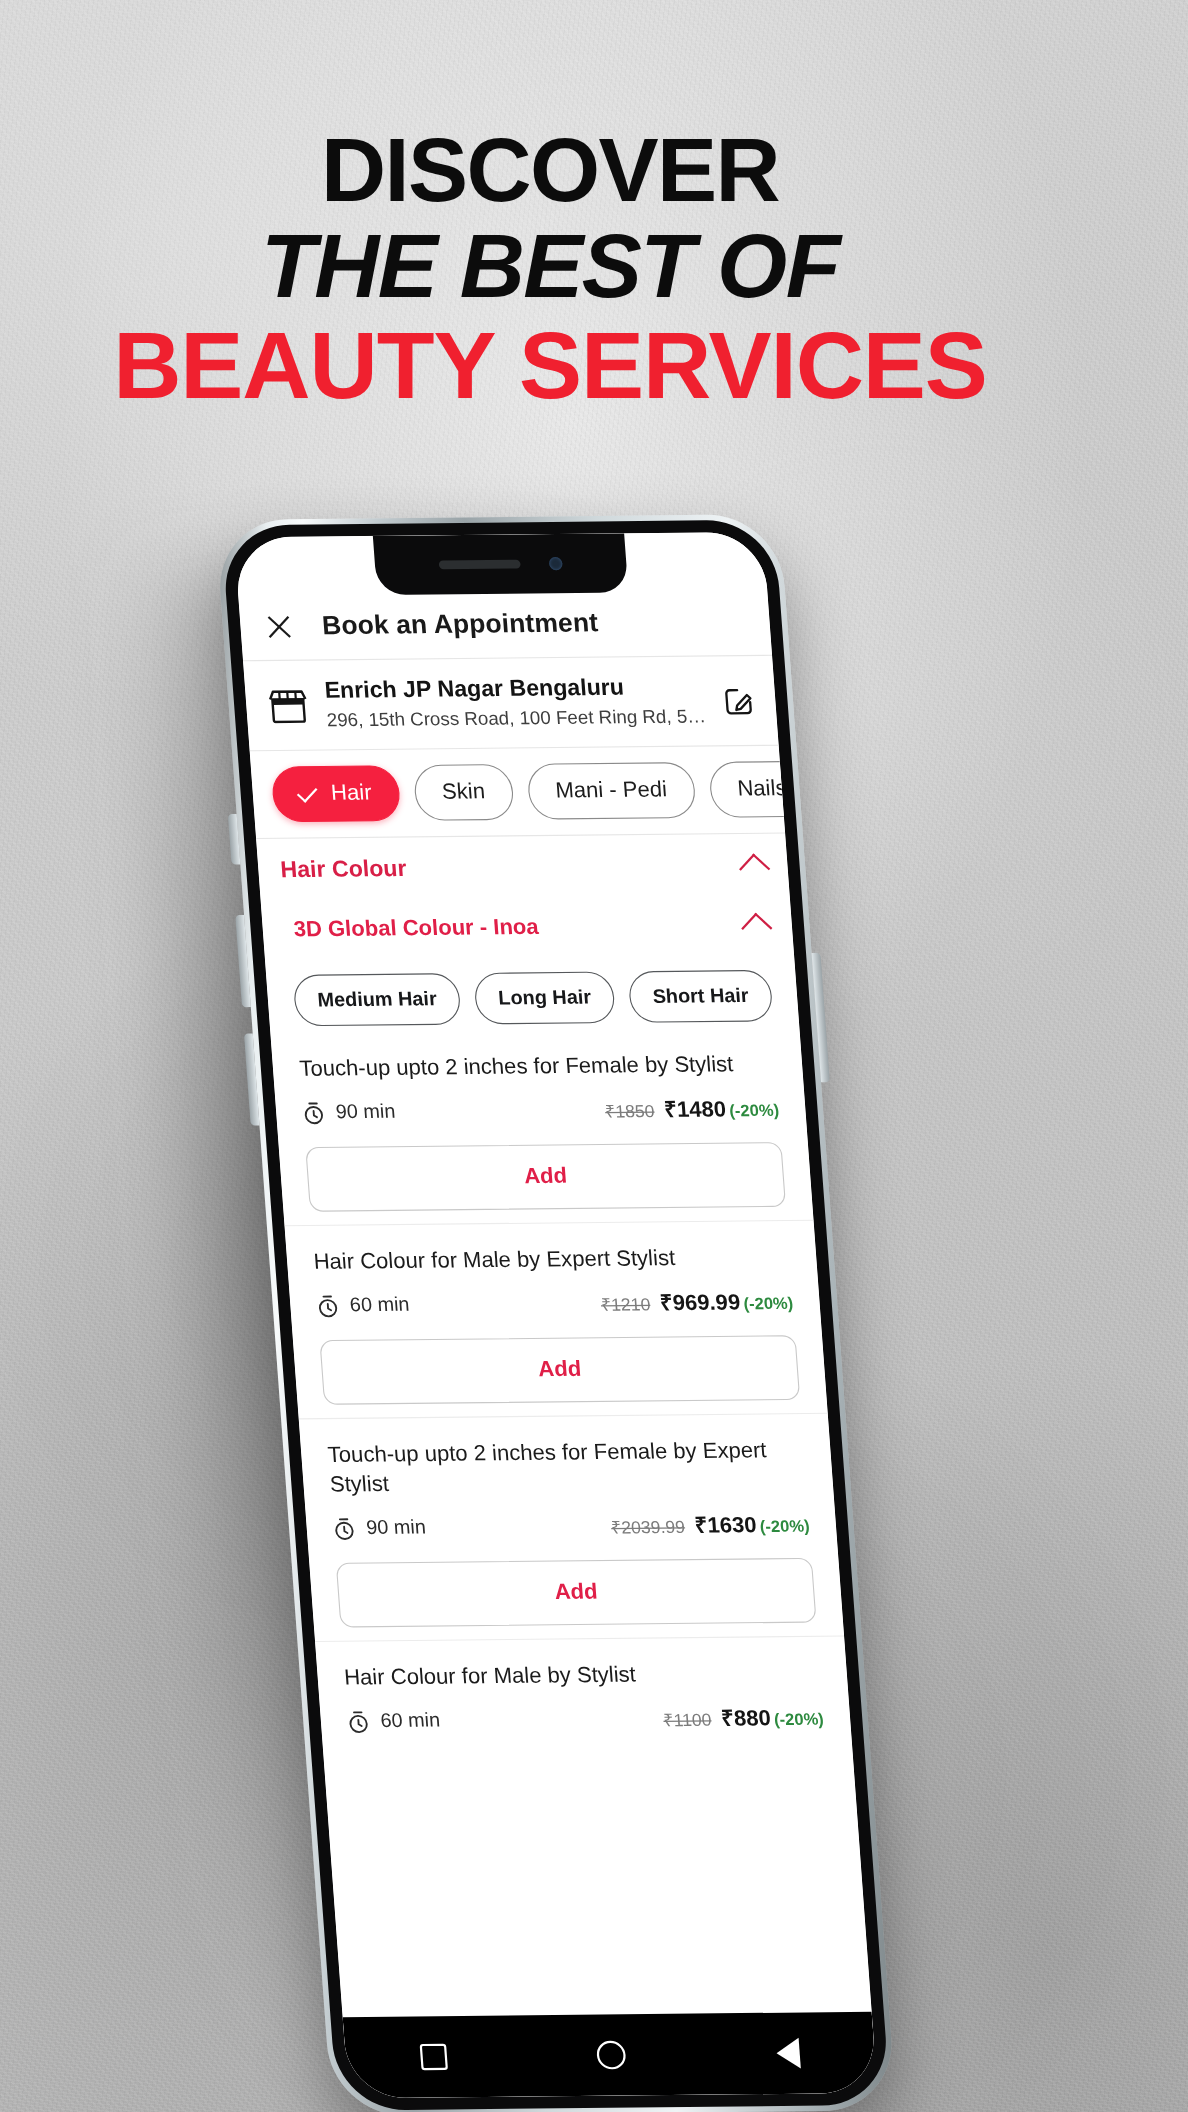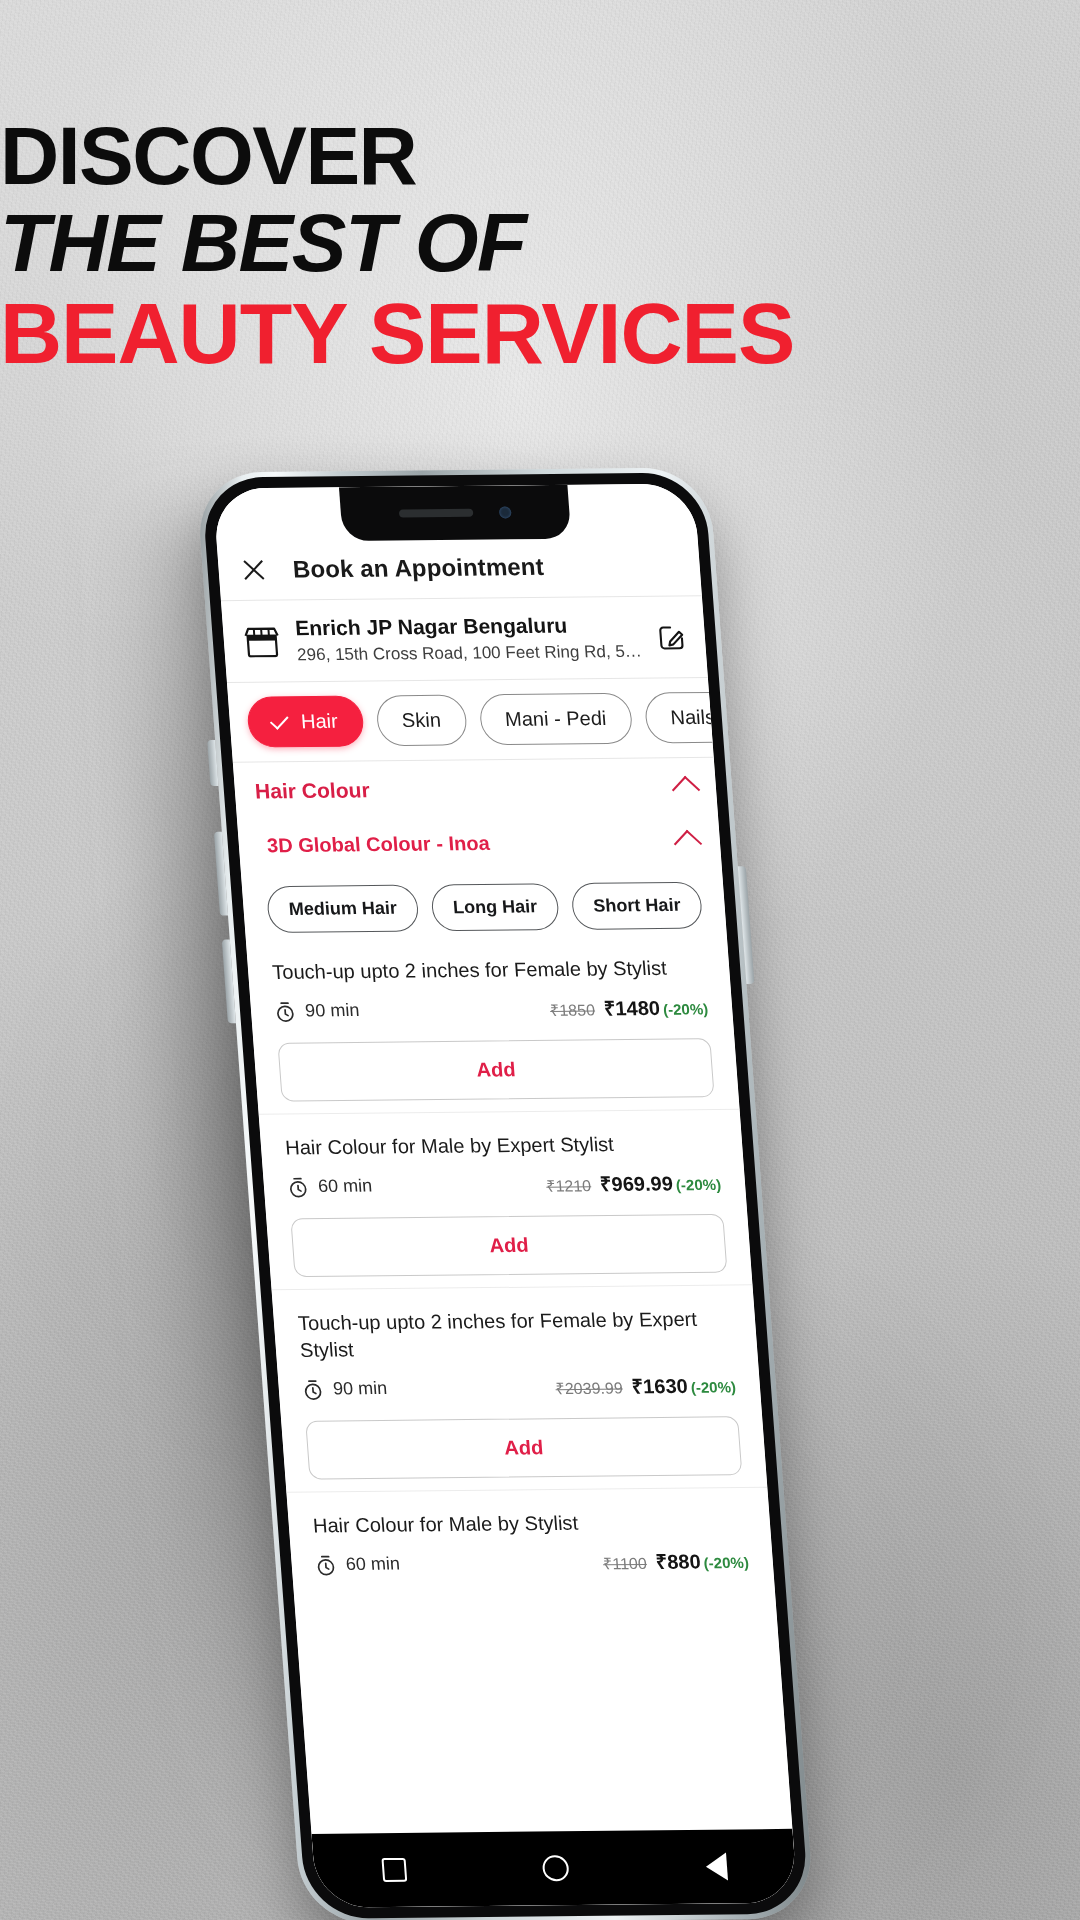--- a/index.html
+++ b/index.html
@@ -32,21 +32,21 @@
     background:
       radial-gradient(circle at 12% 12%, rgba(255,255,255,.35), rgba(255,255,255,0) 22%),
       radial-gradient(circle at 74% 34%, rgba(255,255,255,.22), rgba(255,255,255,0) 20%),
       radial-gradient(circle at 30% 60%, rgba(0,0,0,.07), rgba(0,0,0,0) 26%),
       radial-gradient(circle at 62% 84%, rgba(0,0,0,.09), rgba(0,0,0,0) 24%);
   }
 
   
   .headline {
     position:absolute; top:118px; left:0; width:1000px;
-    text-align:left; z-index:6;
+    text-align:center; z-index:6;
     line-height:0.92;
   }
   .hl-line {
     font-weight:900;
     letter-spacing:-1.5px;
     text-transform:uppercase;
     display:block;
   }
   .hl-1 { font-size:82px; color:#0c0c0c; }
   .hl-2 { font-size:82px; color:#0c0c0c; margin-top:12px;font-style:italic; }

